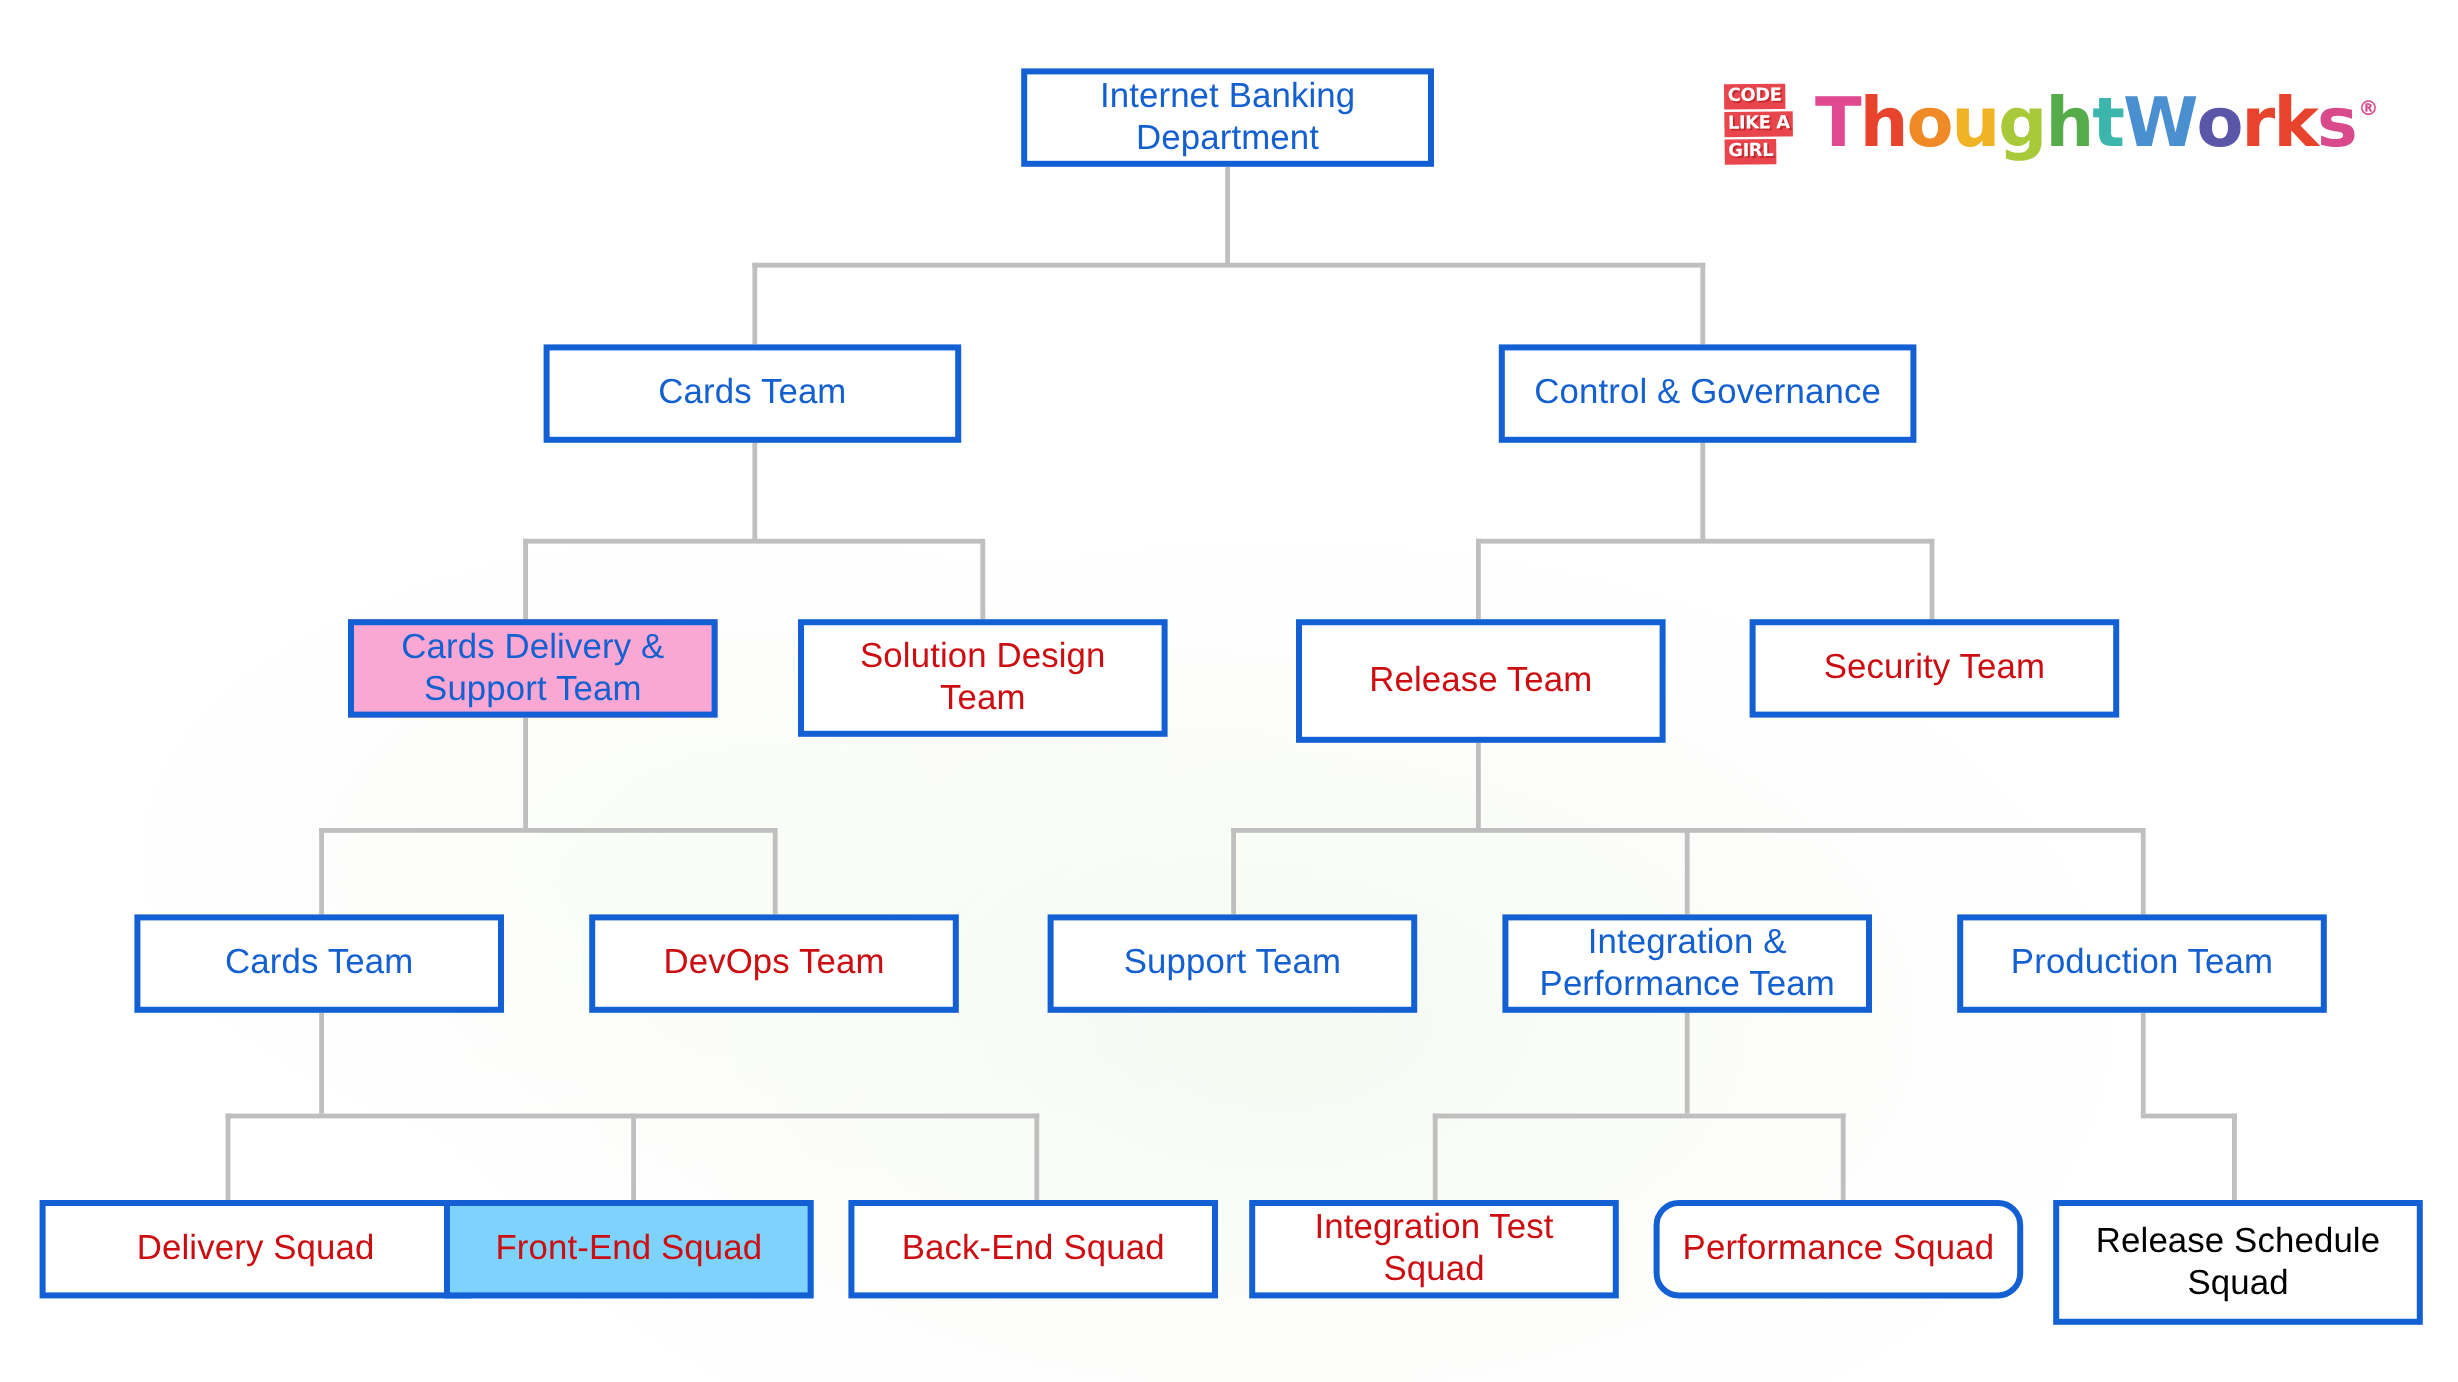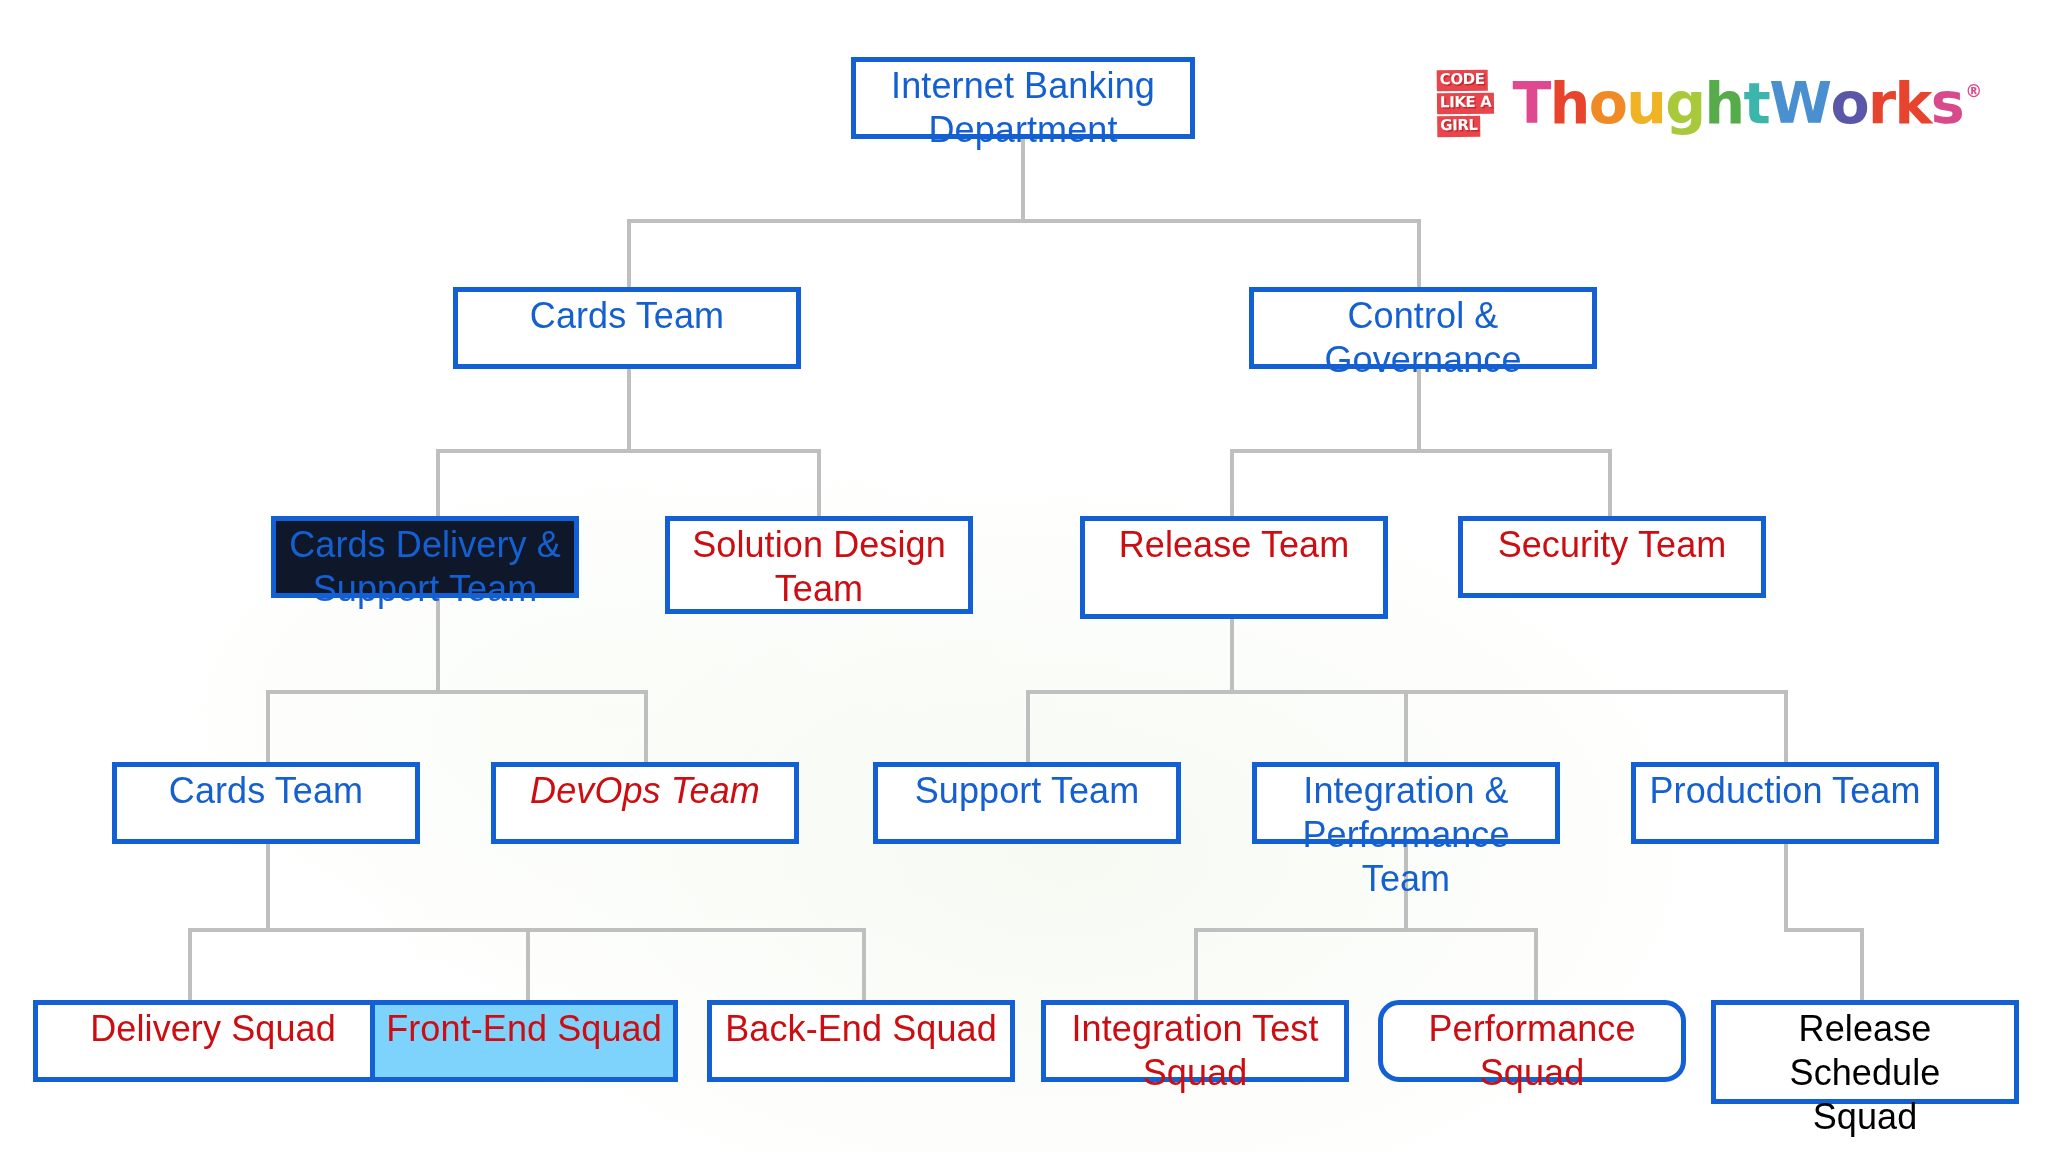--- a/index.html
+++ b/index.html
@@ -39,25 +39,25 @@
   }
   .conn.v { width: 4px; }
   .conn.h { height: 4px; }
 
   
   .node {
     position: absolute;
     background: #ffffff;
     border: 5px solid #1360d4;
     display: flex;
-    align-items: flex-start;
+    align-items: center;
     justify-content: center;
     text-align: center;
     line-height: 1.22;
-    font-size: 36px;
+    font-size: 29px;
     letter-spacing: 0.1px;
     padding: 2px 10px;
     white-space: pre-line;
   }
   .node.blue  { color: #1560d0; }
   .node.red   { color: #cc0d12; }
 
   
   #logo-block {
     position: absolute;
@@ -152,28 +152,28 @@
       <div class="conn v" style="background: rgb(191, 191, 191); left: 1784px; top: 844px; height: 84px;"></div>
       <div class="conn h" style="background: rgb(191, 191, 191); left: 1784px; top: 928px; width: 80px;"></div>
       <div class="conn v" style="background: rgb(191, 191, 191); left: 1860px; top: 928px; height: 74px;"></div>
     </div>
 
   <div id="nodes-layer">
       <div class="node blue" style="left: 851px; top: 57px; width: 344px; height: 82px; border-color: rgb(19, 96, 212); background: rgb(255, 255, 255); color: rgb(21, 96, 208);"><span>Internet Banking
 Department</span></div>
       <div class="node blue" style="left: 453px; top: 287px; width: 348px; height: 82px; border-color: rgb(19, 96, 212); background: rgb(255, 255, 255); color: rgb(21, 96, 208);"><span>Cards Team</span></div>
       <div class="node blue" style="left: 1249px; top: 287px; width: 348px; height: 82px; border-color: rgb(19, 96, 212); background: rgb(255, 255, 255); color: rgb(21, 96, 208);"><span>Control &amp; Governance</span></div>
-      <div class="node blue" style="left: 271px; top: 516px; width: 308px; height: 82px; border-color: rgb(19, 96, 212); background: #0f172a; color: rgb(21, 96, 208);"><span>Cards Delivery &amp;
+      <div class="node blue" style="left: 290px; top: 516px; width: 308px; height: 82px; border-color: rgb(19, 96, 212); background: #f9a8d4; color: rgb(21, 96, 208);"><span>Cards Delivery &amp;
 Support Team</span></div>
       <div class="node red" style="left: 665px; top: 516px; width: 308px; height: 98px; border-color: rgb(19, 96, 212); background: rgb(255, 255, 255); color: rgb(204, 13, 18);"><span>Solution Design
 Team</span></div>
       <div class="node red" style="left: 1080px; top: 516px; width: 308px; height: 103px; border-color: rgb(19, 96, 212); background: rgb(255, 255, 255); color: rgb(204, 13, 18);"><span>Release Team</span></div>
       <div class="node red" style="left: 1458px; top: 516px; width: 308px; height: 82px; border-color: rgb(19, 96, 212); background: rgb(255, 255, 255); color: rgb(204, 13, 18);"><span>Security Team</span></div>
       <div class="node blue" style="left: 112px; top: 762px; width: 308px; height: 82px; border-color: rgb(19, 96, 212); background: rgb(255, 255, 255); color: rgb(21, 96, 208);"><span>Cards Team</span></div>
-      <div class="node red" style="left: 491px; top: 762px; width: 308px; height: 82px; border-color: rgb(19, 96, 212); background: rgb(255, 255, 255); color: rgb(204, 13, 18); font-style: italic;"><span>DevOps Team</span></div>
+      <div class="node red" style="left: 491px; top: 762px; width: 308px; height: 82px; border-color: rgb(19, 96, 212); background: rgb(255, 255, 255); color: rgb(204, 13, 18);"><span>DevOps Team</span></div>
       <div class="node blue" style="left: 873px; top: 762px; width: 308px; height: 82px; border-color: rgb(19, 96, 212); background: rgb(255, 255, 255); color: rgb(21, 96, 208);"><span>Support Team</span></div>
       <div class="node blue" style="left: 1252px; top: 762px; width: 308px; height: 82px; border-color: rgb(19, 96, 212); background: rgb(255, 255, 255); color: rgb(21, 96, 208);"><span>Integration &amp;
 Performance Team</span></div>
       <div class="node blue" style="left: 1631px; top: 762px; width: 308px; height: 82px; border-color: rgb(19, 96, 212); background: rgb(255, 255, 255); color: rgb(21, 96, 208);"><span>Production Team</span></div>
       <div class="node red" style="left: 33px; top: 1000px; width: 360px; height: 82px; border-color: rgb(19, 96, 212); background: rgb(255, 255, 255); color: rgb(204, 13, 18);"><span>Delivery Squad</span></div>
       <div class="node red" style="left: 370px; top: 1000px; width: 308px; height: 82px; border-color: rgb(19, 96, 212); background: #7dd3fc; color: rgb(204, 13, 18);"><span>Front-End Squad</span></div>
       <div class="node red" style="left: 707px; top: 1000px; width: 308px; height: 82px; border-color: rgb(19, 96, 212); background: rgb(255, 255, 255); color: rgb(204, 13, 18);"><span>Back-End Squad</span></div>
       <div class="node red" style="left: 1041px; top: 1000px; width: 308px; height: 82px; border-color: rgb(19, 96, 212); background: rgb(255, 255, 255); color: rgb(204, 13, 18);"><span>Integration Test
 Squad</span></div>
       <div class="node red" style="left: 1378px; top: 1000px; width: 308px; height: 82px; border-color: rgb(19, 96, 212); background: rgb(255, 255, 255); color: rgb(204, 13, 18); border-radius: 21px;"><span>Performance Squad</span></div>

